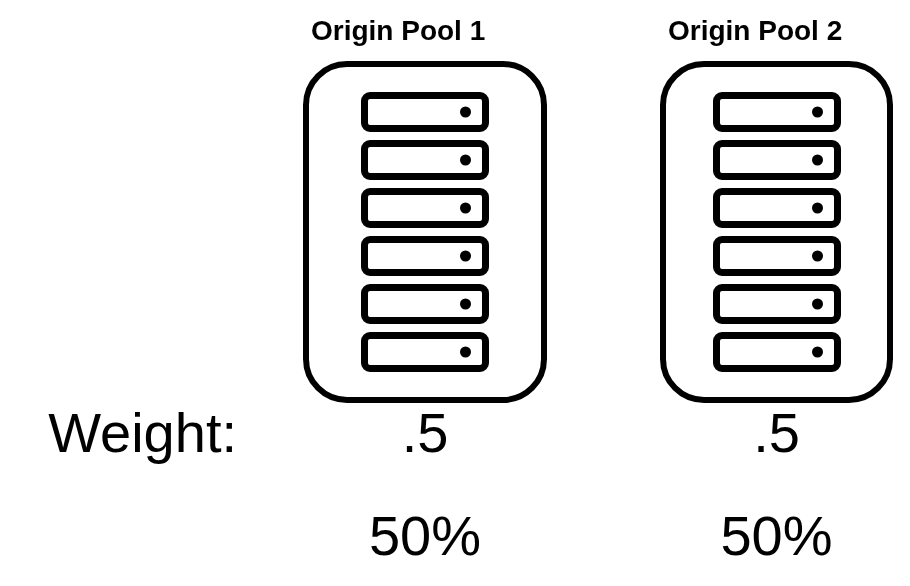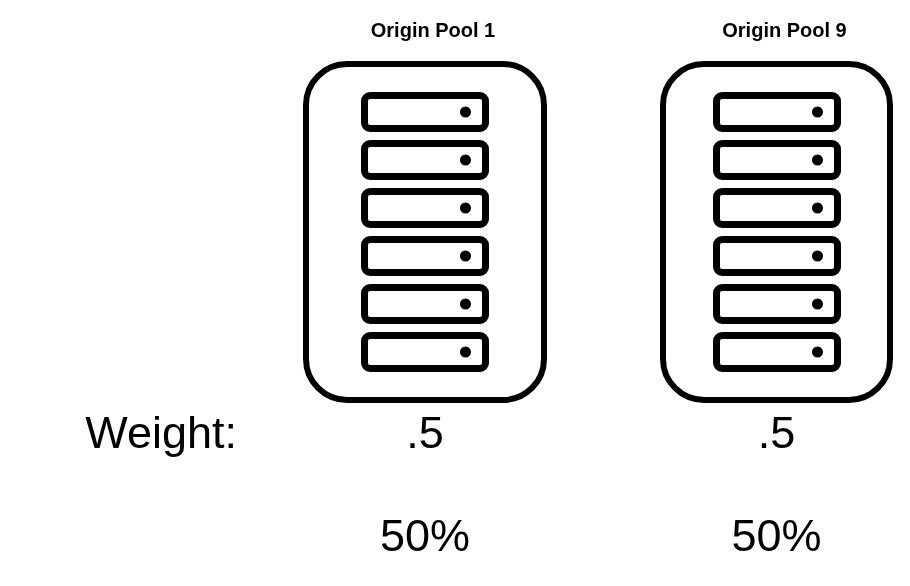--- a/index.html
+++ b/index.html
@@ -20,23 +20,23 @@
     inset: 0;
   }
   
   .pool {
     position: absolute;
     top: 13px;
   }
   .pool-1 { left: 303px; width: 244px; }
   .pool-2 { left: 660px; width: 233px; }
   .pool-title {
-    text-align: center;
+    text-align: left;
     font-weight: bold;
-    font-size: 20px;
+    font-size: 28px;
     line-height: 35px;
     height: 35px;
     position: relative;
     left: 8px;
     white-space: nowrap;
   }
   .pool-box {
     margin-top: 13px;
     height: 342px;
     box-sizing: border-box;
@@ -65,21 +65,21 @@
     top: 50%;
     transform: translateY(-50%);
     width: 11px;
     height: 11px;
     border-radius: 50%;
     background: #000;
   }
   
   .row-label, .row-value {
     position: absolute;
-    font-size: 45px;
+    font-size: 56px;
     line-height: 46px;
     white-space: nowrap;
   }
   .row-label { text-align: right; }
   .row-value { text-align: center; }
   .weight-label      { top: 410px; left: 0;     width: 237px; }
   .prob-label        { top: 513px; left: 0;     width: 243px; }
   .weight-value-1    { top: 410px; left: 303px; width: 244px; }
   .weight-value-2    { top: 410px; left: 660px; width: 233px; }
   .prob-value-1      { top: 513px; left: 303px; width: 244px; }
@@ -114,21 +114,21 @@
           <span class="server-dot"></span>
         </div>
 
         <div class="server">
           <span class="server-dot"></span>
         </div>
       </div>
   </div>
 
   <div class="pool pool-2">
-    <div class="pool-title">Origin Pool 9</div>
+    <div class="pool-title">Origin Pool 2</div>
     <div class="pool-box">
 
         <div class="server">
           <span class="server-dot"></span>
         </div>
 
         <div class="server">
           <span class="server-dot"></span>
         </div>
 

